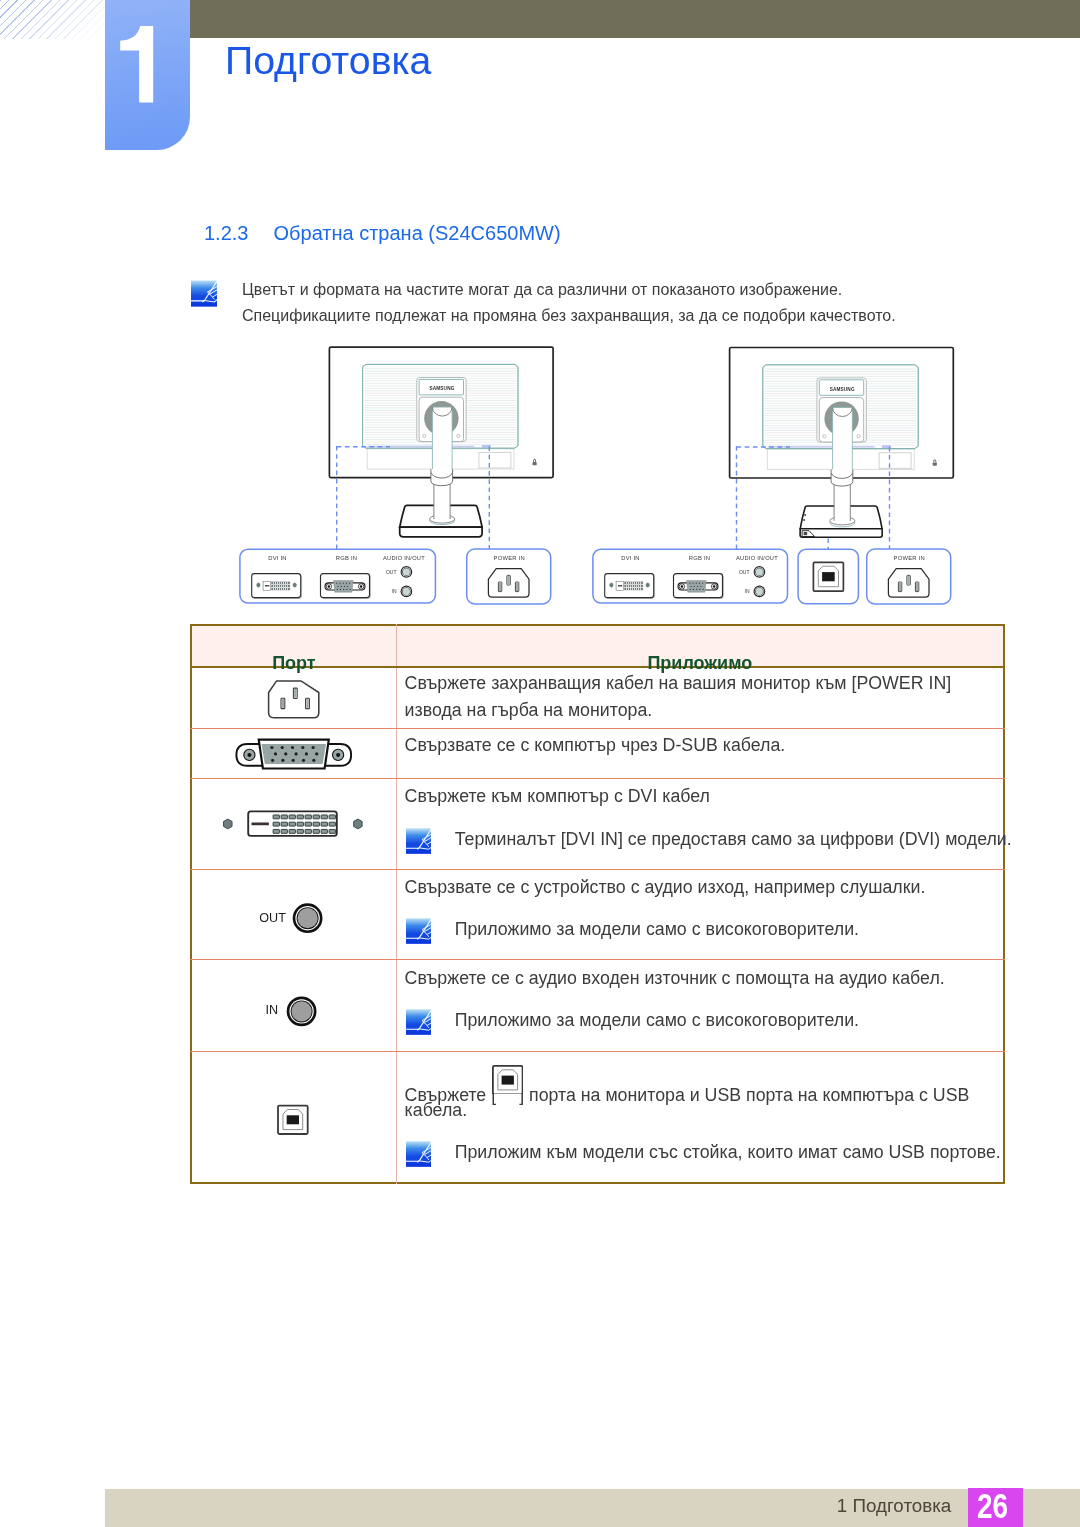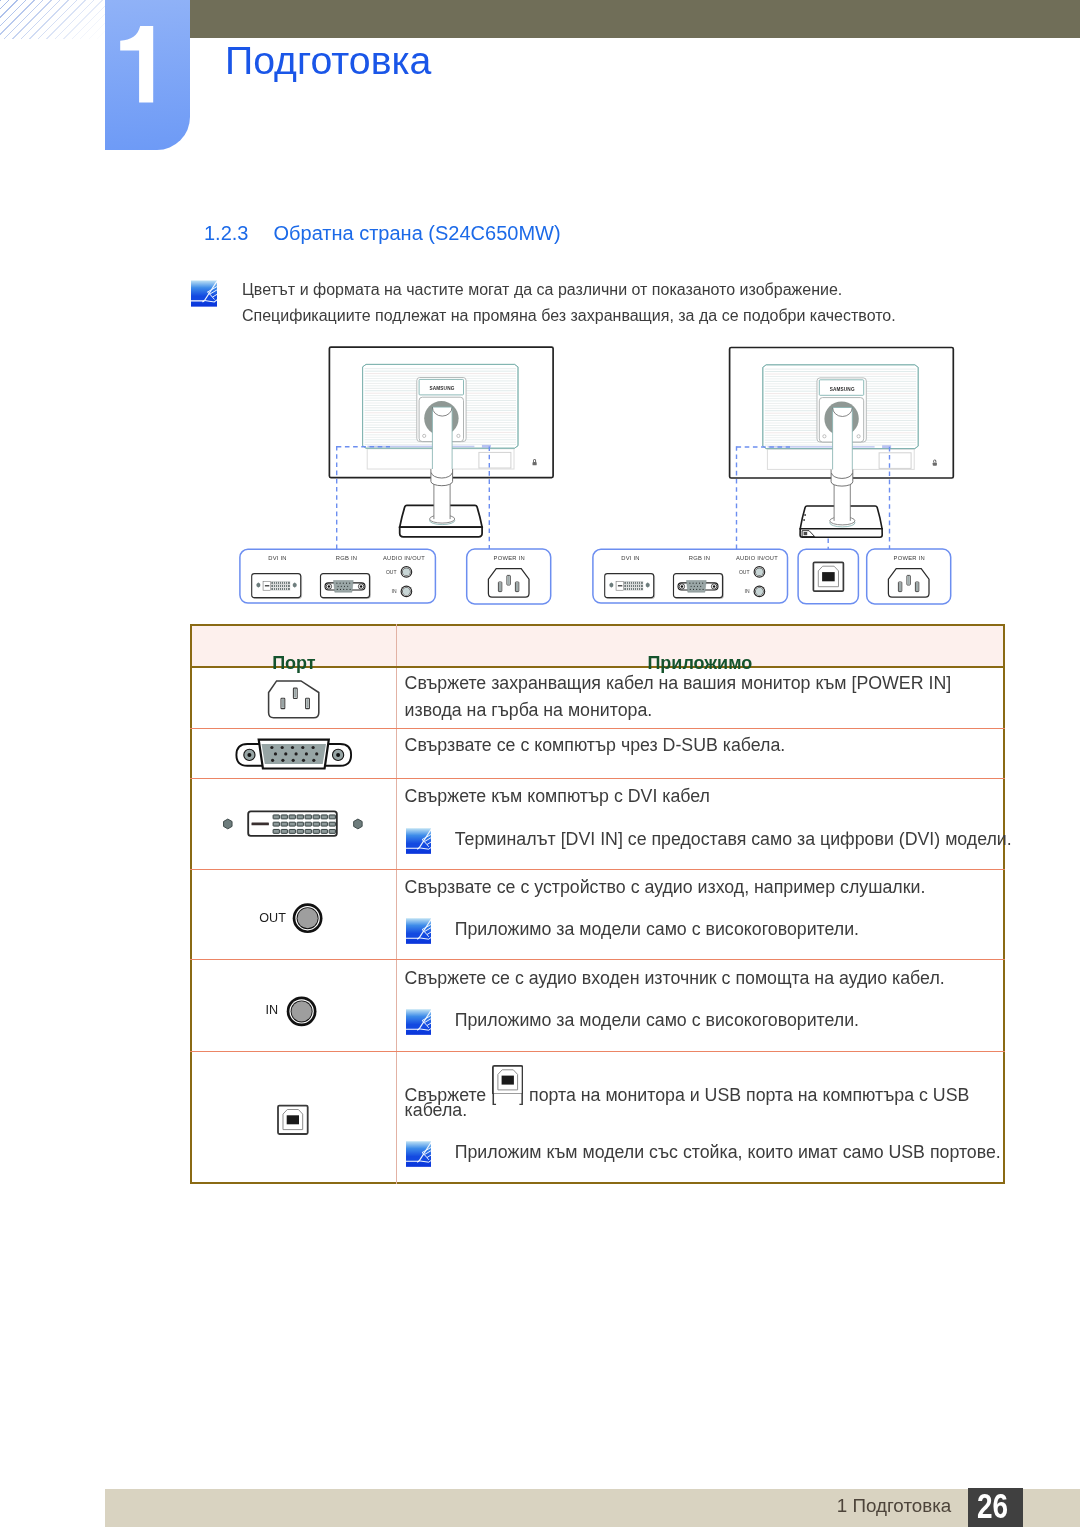--- a/index.html
+++ b/index.html
@@ -32,21 +32,21 @@
   .tbl .hline { position:absolute; left:0; width:815px; height:1.2px; background:#ec8565; }
   .tbl .hhead { position:absolute; left:0; width:815px; height:2.2px; background:#8a6a14; }
   .tbl .thead { position:absolute; left:2.2px; top:2.2px; width:810.6px; height:39.8px; background:#fdf0ed; }
   .tbl .th { position:absolute; top:9.7px; font-size:18px; font-weight:bold; color:#14532d; text-align:center; line-height:18px;margin-top:20px; }
   .tbl .ln { position:absolute; font-size:17.78px; color:#3c3c3c; white-space:nowrap; line-height:17.6px; }
   .tbl .nico { position:absolute; width:25.6px; height:26.1px; }
   .usbinl { display:inline-block; width:31.4px; height:29.8px; position:relative; top:-6.5px; margin:0 -4.2px; vertical-align:baseline; }
   
   .footbar { position:absolute; left:105px; top:1489px; width:975px; height:38px; background:#d9d3c1; }
   .foottext { position:absolute; left:0; width:951.3px; text-align:right; top:1496.5px; font-size:18.8px; line-height:18.8px; color:#4d443a; }
-  .pagenum { position:absolute; left:967.5px; top:1488.2px; width:55px; height:38.8px; background:#404040; overflow:hidden; }
+  .pagenum { position:absolute; left:967.5px; top:1488.2px; width:55px; height:38.8px; background:#d946ef; overflow:hidden; }
   .pagenum span { position:absolute; left:-3px; width:55px; top:0.9px; color:#fff; font-size:34.5px; line-height:34.5px;
      font-weight:bold; text-align:center; display:block; transform:scaleX(0.81); }
 </style>
 </head>
 <body>
 
 <svg width="0" height="0" style="position:absolute" aria-hidden="true">
  <defs>
   <linearGradient id="noteg" x1="0" y1="0" x2="0" y2="1">
     <stop offset="0" stop-color="#bfe2f4"></stop>

